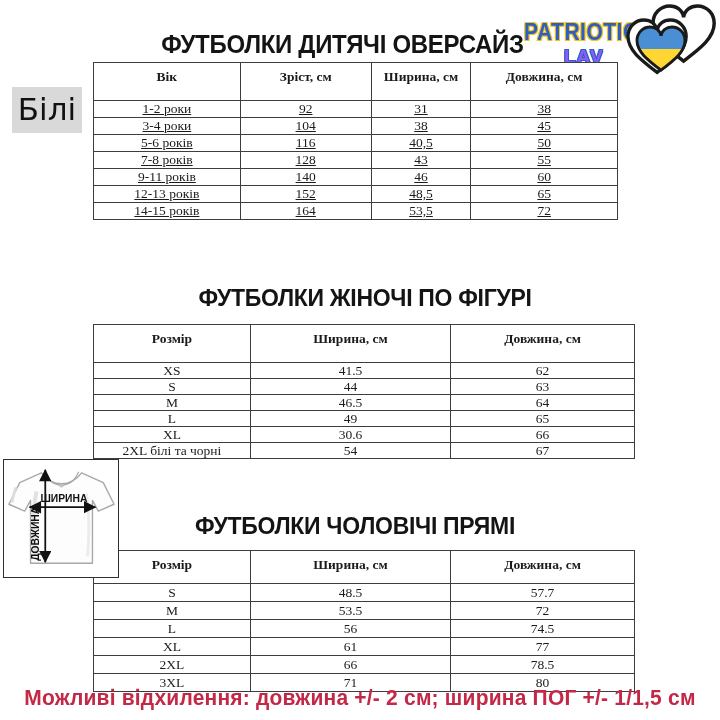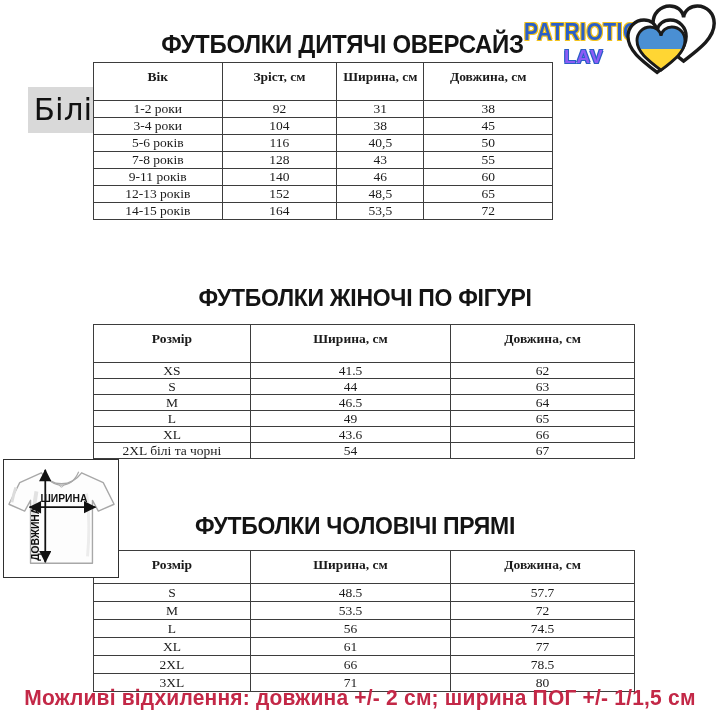--- a/index.html
+++ b/index.html
@@ -22,21 +22,21 @@
     transform: scaleY(1.08);
     white-space: nowrap;
   }
   #title-kids  { left: 90px;  top: 30px;  width: 505px; font-size: 24px; }
   #title-women { left: 100px; top: 284px; width: 530px; font-size: 23px; }
   #title-men   { left: 110px; top: 512px; width: 490px; font-size: 23px; }
 
   
   #variant-label {
     position: absolute;
-    left: 28px; top: 87px;
+    left: 12px; top: 87px;
     width: 70px; height: 46px;
     background: #d9d9d9;
     color: #111;
     font-size: 31px;
     line-height: 45px;
     text-align: center;
     font-family: "DejaVu Sans", sans-serif;
   }
 
   
@@ -57,22 +57,22 @@
   }
   th {
     font-weight: bold;
     font-size: 13.5px;
     vertical-align: top;
     padding-top: 6px;
     height: 38px;
   }
   td { font-size: 13.5px; }
 
-  #table-kids  { left: 93px; top: 62px;  width: 460px; }
-  #table-kids td { height: 17px; line-height: 16px; }
+  #table-kids  { left: 93px; top: 62px;  width: 525px; }
+  #table-kids td { height: 17px; line-height: 16px; text-decoration: underline; }
   #table-kids th:nth-child(1) { width: 28%; }
   #table-kids th:nth-child(2) { width: 25%; }
   #table-kids th:nth-child(3) { width: 19%; }
   #table-kids th:nth-child(4) { width: 28%; }
 
   #table-women { left: 93px; top: 324px; width: 542px; }
   #table-women td { height: 15.5px; line-height: 15px; font-family: Liberation Serif, serif; }
   #table-women th:nth-child(1) { width: 29%; }
   #table-women th:nth-child(2) { width: 37%; }
   #table-women th:nth-child(3) { width: 34%; }
@@ -233,21 +233,21 @@
         <td>46.5</td>
         <td>64</td>
       </tr>
       <tr>
         <td>L</td>
         <td>49</td>
         <td>65</td>
       </tr>
       <tr>
         <td>XL</td>
-        <td>43.6</td>
+        <td>30.6</td>
         <td>66</td>
       </tr>
       <tr>
         <td>2XL білі та чорні</td>
         <td>54</td>
         <td>67</td>
       </tr>
     </tbody>
   </table>
 <table id="table-men">

